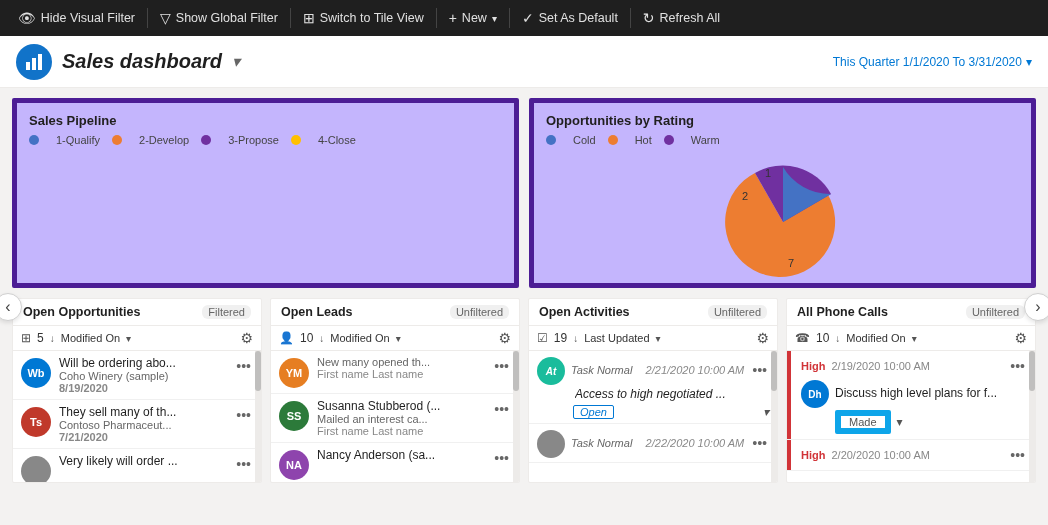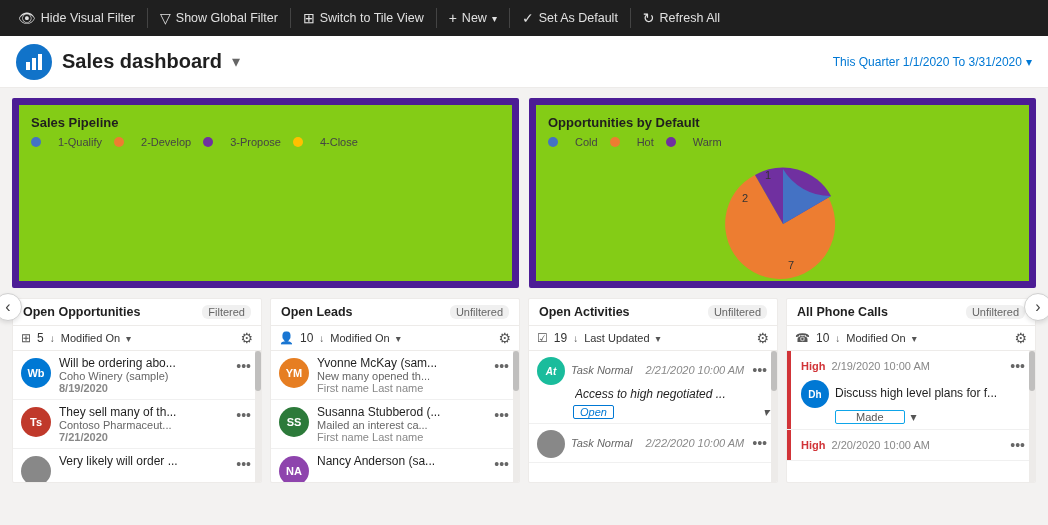--- a/index.html
+++ b/index.html
@@ -38,20 +38,21 @@
       display: flex;
       align-items: center;
       justify-content: space-between;
       padding: 0 16px;
       border-bottom: 1px solid #edebe9;
     }
     .header-left {
       display: flex;
       align-items: center;
       gap: 10px;
+      font-style: italic;
     }
     .header-icon {
       width: 36px; height: 36px;
       background: #1173c9;
       border-radius: 50%;
       display: flex; align-items: center; justify-content: center;
       color: #fff; font-size: 18px;
     }
     .header-title {
       font-size: 20px;
@@ -78,22 +79,22 @@
     }
 
     
     .charts-row {
       display: flex;
       gap: 10px;
       margin-bottom: 10px;
     }
 
     .chart-card {
-      background: #84cc16;
-      border: 7px solid #4c1d95;
+      background: #c4b5fd;
+      border: 5px solid #4c1d95;
       border-radius: 2px;
       padding: 10px 12px;
       flex: 1;
       height: 190px;
       position: relative;
     }
 
     .chart-title {
       font-size: 13px;
       font-weight: 600;
@@ -351,21 +352,21 @@
           <span>3-Propose</span>
         </div>
         <div class="legend-item">
           <div class="legend-dot" style="background:#ffc000;"></div>
           <span>4-Close</span>
         </div>
       </div>
     </div>
 
     <div class="chart-card">
-      <div class="chart-title">Opportunities by Default</div>
+      <div class="chart-title">Opportunities by Rating</div>
       <div class="legend">
         <div class="legend-item">
           <div class="legend-dot" style="background:#4472c4;"></div>
           <span>Cold</span>
         </div>
         <div class="legend-item">
           <div class="legend-dot" style="background:#ed7d31;"></div>
           <span>Hot</span>
         </div>
         <div class="legend-item">
@@ -449,21 +450,20 @@
         <span class="ctrl-arrow">↓</span>
         <span class="ctrl-label">Modified On</span>
         <span class="ctrl-chevron">▾</span>
         <span class="ctrl-spacer"></span>
         <span class="ctrl-btn">⚙</span>
       </div>
       <div class="list-card-body">
         <div class="list-item">
           <div class="avatar" style="background:#e67e22;">YM</div>
           <div class="item-content">
-            <div class="item-title">Yvonne McKay (sam...</div>
             <div class="item-sub">New many opened th...</div>
             <div class="item-sub2">First name Last name</div>
           </div>
           <span class="item-more">•••</span>
         </div>
         <div class="list-item">
           <div class="avatar" style="background:#2c7a3a;">SS</div>
           <div class="item-content">
             <div class="item-title">Susanna Stubberod (...</div>
             <div class="item-sub">Mailed an interest ca...</div>
@@ -550,21 +550,21 @@
             <span style="font-size:11px; font-weight:600; color:#d13438;">High</span>
             <span style="font-size:11px; color:#888;">2/19/2020 10:00 AM</span>
             <span style="flex:1;"></span>
             <span class="item-more">•••</span>
           </div>
           <div style="display:flex; align-items:center; gap:6px; padding-left:6px; margin-top:2px;">
             <div class="avatar" style="background:#0078d4; width:28px; height:28px; font-size:10px;">Dh</div>
             <span style="font-size:12px; color:#1f1f1f; white-space:nowrap; overflow:hidden; text-overflow:ellipsis;">Discuss high level plans for f...</span>
           </div>
           <div style="display:flex; align-items:center; gap:6px; padding-left:40px; margin-top:2px;">
-            <span style="font-size:11px; color:#555; border:1px solid #0ea5e9; padding:0 20px; border-radius:2px;">Made</span>
+            <span style="font-size:11px; color:#555; border:6px solid #0ea5e9; padding:0 8px; border-radius:2px;">Made</span>
             <span style="font-size:12px; color:#555;">▾</span>
           </div>
         </div>
 
         <div style="display:flex; flex-direction:column; padding: 5px 8px; border-bottom: 1px solid #f0f0f0; position:relative;">
           <div style="position:absolute; left:0; top:0; bottom:0; width:4px; background:#d13438;"></div>
           <div style="display:flex; align-items:center; gap:6px; padding-left:6px;">
             <span style="font-size:11px; font-weight:600; color:#d13438;">High</span>
             <span style="font-size:11px; color:#888;">2/20/2020 10:00 AM</span>
             <span style="flex:1;"></span>

